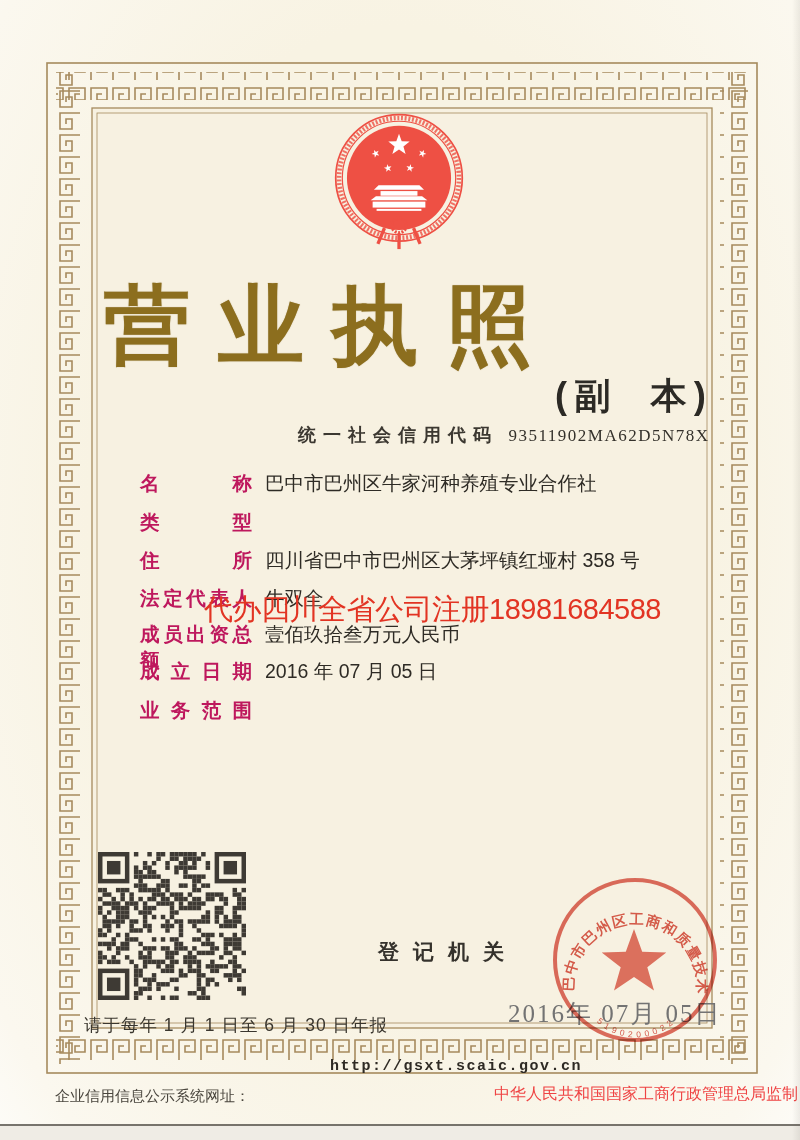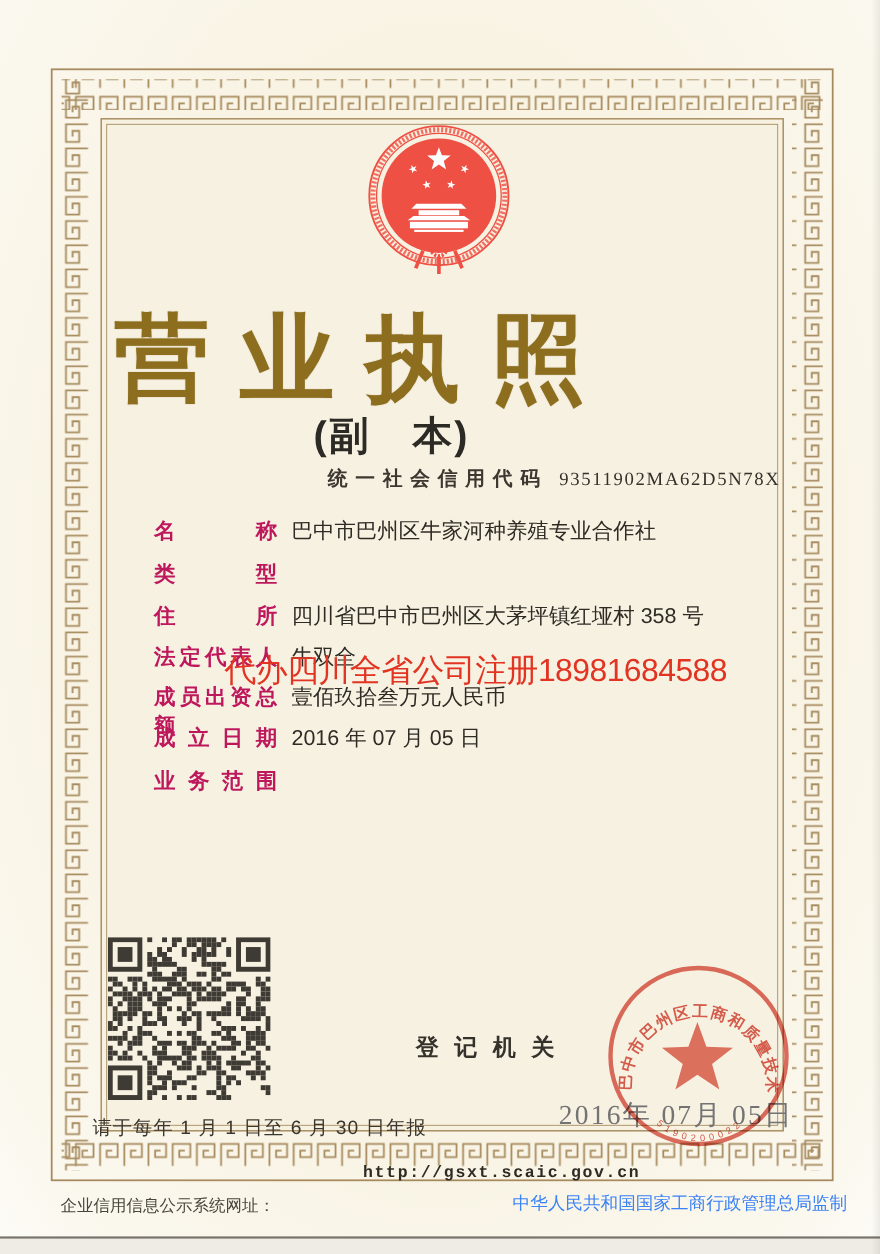--- a/index.html
+++ b/index.html
@@ -15,23 +15,23 @@
   
   #emblem{left:333px;top:112px;z-index:2;}
   
   .title{
     left:0;top:268px;width:636px;text-align:center;z-index:2;
     font-size:86px;font-weight:700;letter-spacing:28px;text-indent:28px;
     color:#8c6e1e;font-family:"Liberation Sans",sans-serif;
     text-shadow:0 0 1px rgba(120,92,24,.55);
   }
   .subtitle{
-    left:0;top:372px;width:712px;text-align:center;z-index:2;
+    left:0;top:372px;width:712px;text-align:right;z-index:2;
     font-size:36px;font-weight:700;color:#2c2a25;letter-spacing:2px;
-    font-family:Liberation Sans, sans-serif;
+    font-family:Liberation Mono, monospace;
   }
   .code-line{left:298px;top:423px;z-index:2;white-space:nowrap;}
   .code-line .lbl{font-size:18px;font-weight:700;letter-spacing:7px;color:#3c3831;}
   .code-line .val{font-size:17px;letter-spacing:1.5px;color:#34312b;font-family:"Liberation Serif",serif;margin-left:6px;margin-top:48px;}
   
   .row{left:140px;z-index:2;width:560px;display:flex;align-items:flex-start;}
   .row .flabel{
     width:112px;flex:0 0 112px;font-size:19.5px;font-weight:700;color:#be185d;
     text-align:justify;text-align-last:justify;line-height:26px;
   }
@@ -45,21 +45,21 @@
   }
   
   #qr{left:98px;top:852px;z-index:2;}
   .annual-note{left:84px;top:1013px;z-index:2;font-size:17.5px;color:#3a362e;letter-spacing:1px;}
   .reg-label{left:378px;top:938px;z-index:2;font-size:21px;font-weight:700;letter-spacing:14px;color:#35322c;}
   .issue-date{left:508px;top:997px;z-index:2;font-size:25px;color:#737373;font-family:"Liberation Serif",serif;letter-spacing:2px;white-space:nowrap;}
   #seal{left:541px;top:866px;z-index:6;mix-blend-mode:multiply;opacity:.92;}
   
   .footer-url{left:330px;top:1058px;z-index:4;font-size:15px;font-weight:700;letter-spacing:1.5px;color:#2e2a24;font-family:"Liberation Mono",monospace;}
   .footer-site{left:55px;top:1087px;z-index:2;font-size:15px;color:#4a463e;}
-  .footer-authority{left:466px;top:1084px;z-index:2;font-size:16px;color:#3b82f6;font-family:"Liberation Serif",serif;}
+  .footer-authority{left:494px;top:1084px;z-index:2;font-size:16px;color:#ef4444;font-family:"Liberation Serif",serif;}
   .scan-line{left:0;top:1124px;width:800px;height:2px;background:#5f5c55;opacity:.85;z-index:7;}
   .scan-below{left:0;top:1126px;width:800px;height:14px;background:#efece5;z-index:6;}
   .scan-right{right:0;top:0;width:8px;height:1140px;background:linear-gradient(to right,rgba(0,0,0,0),rgba(90,85,75,.10));z-index:7;}
 </style>
 </head>
 <body>
 
 <svg id="frame-svg" class="abs" width="800" height="1140" aria-hidden="true">
   <defs>
     <pattern id="keyH" width="22" height="28" patternUnits="userSpaceOnUse">

